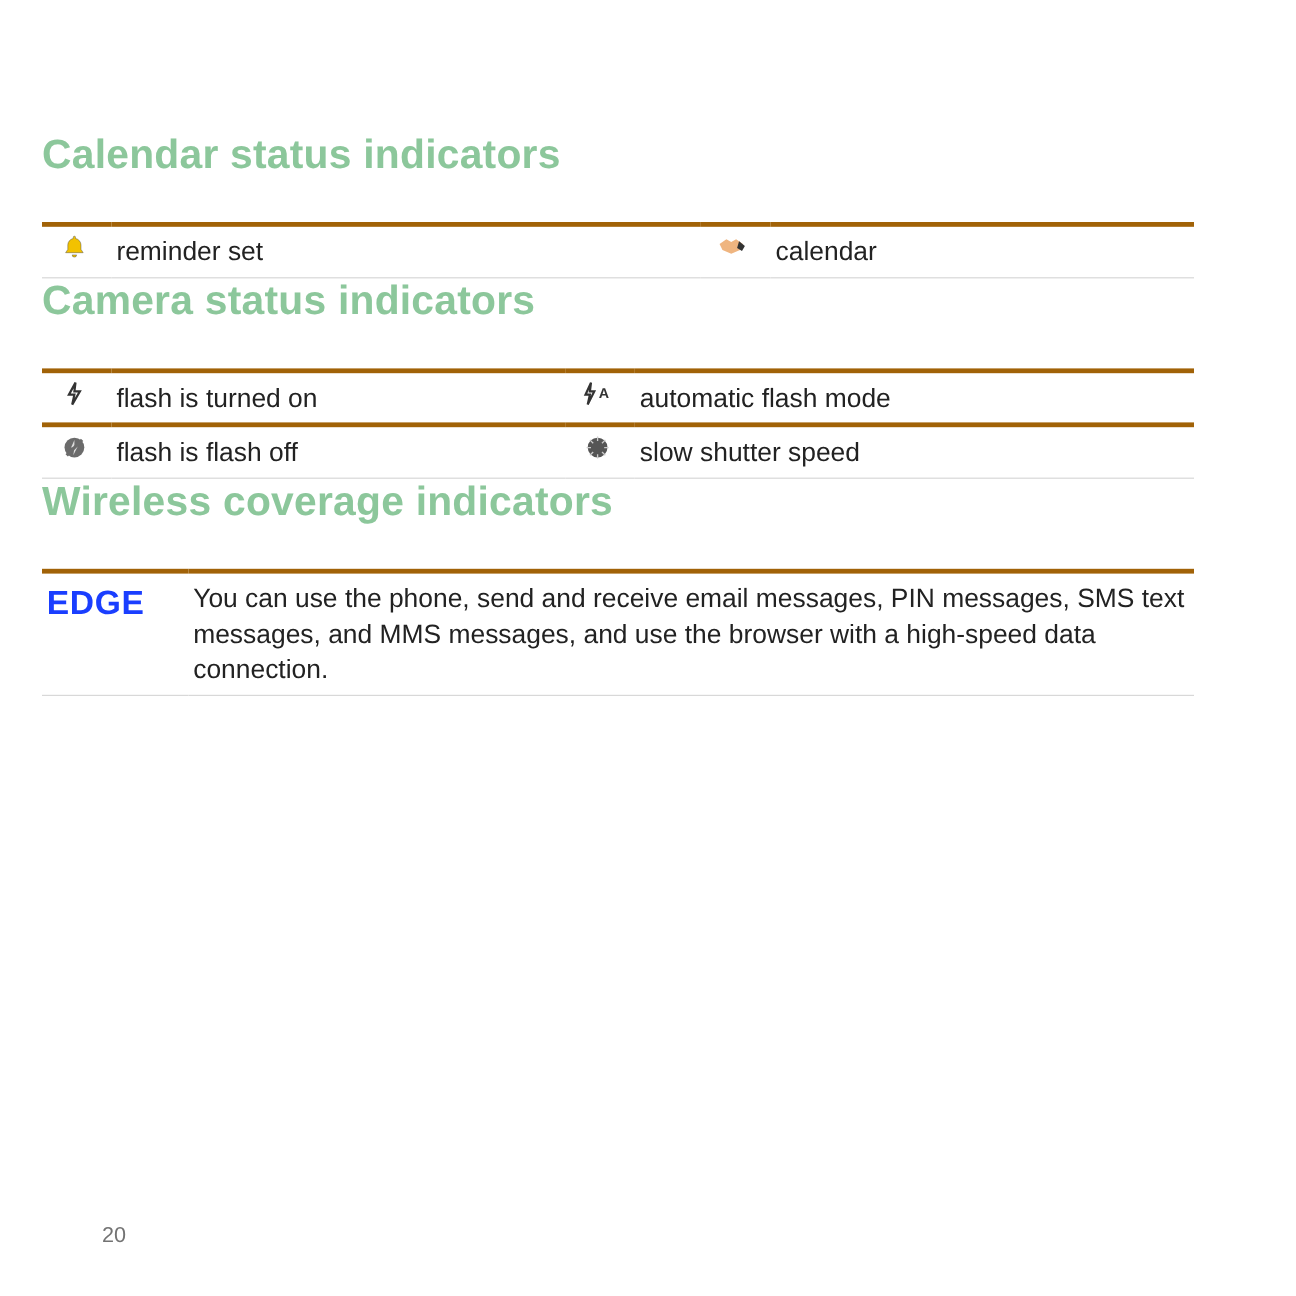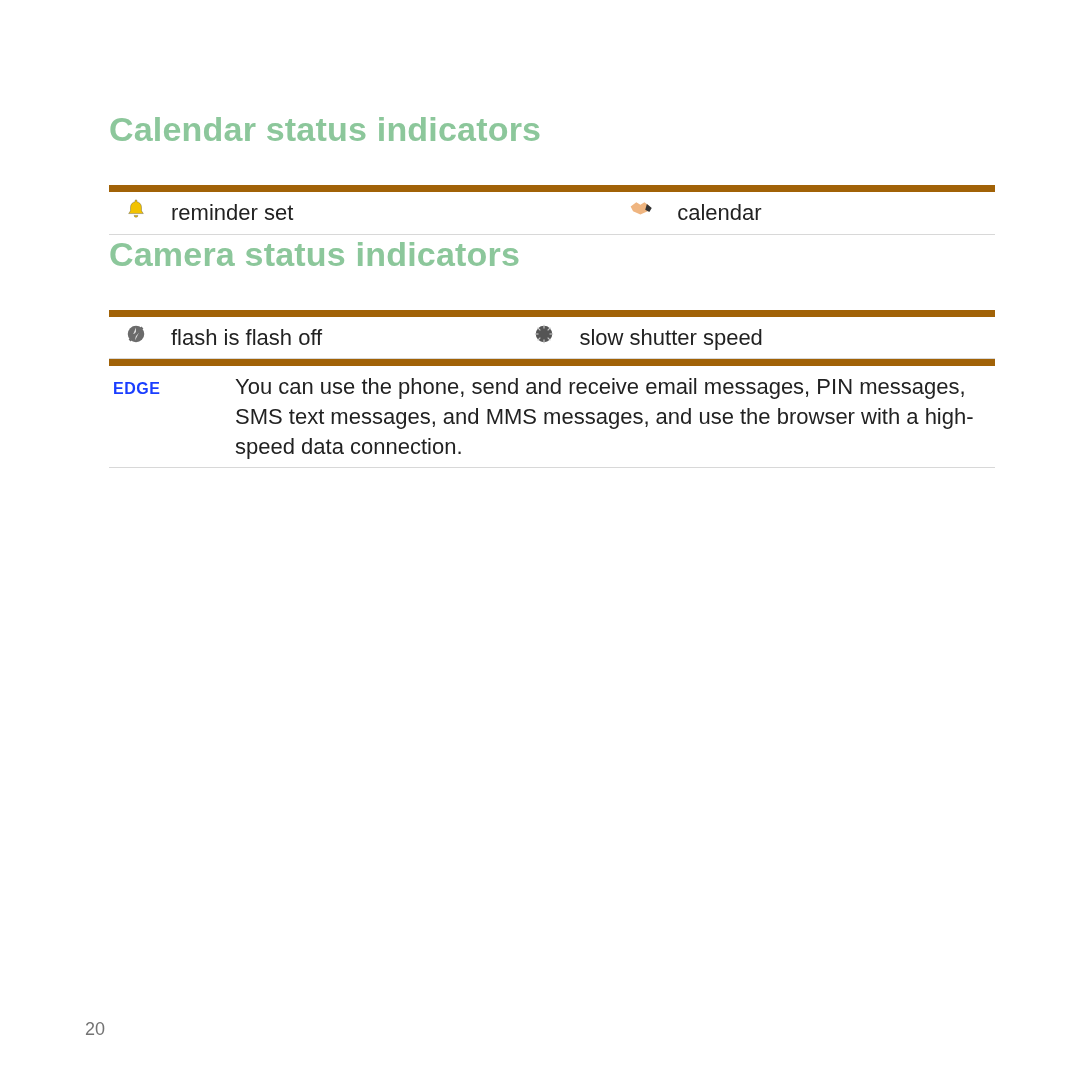--- a/index.html
+++ b/index.html
@@ -1,46 +1,46 @@
 <!DOCTYPE html>
 <html><head>
 <meta charset="utf-8">
 <style>
   html,body{margin:0;padding:0;background:#fff;}
   .page{
     width:1080px;height:1080px;
     box-sizing:border-box;
-    padding:110px 85px 40px 109px;
+    padding:110px 85px 40px 35px;
     font-family:"Lucida Sans","Lucida Grande","Segoe UI",sans-serif;
     color:#222;
     position:relative;
   }
   h2{
     font-size:34px;
     font-weight:700;
     color:#8CC79B;
     margin:0 0 36px 0;
     letter-spacing:0.2px;
   }
   h2.sp-top{}
   .tbl{width:100%;border-collapse:collapse;font-size:22px;line-height:1.35;}
   .tbl td{
-    border-top:7px solid #a16207;
+    border-top:4px solid #a16207;
     border-bottom:1px solid #d8d8d8;
     padding:6px 8px 6px 4px;
     vertical-align:top;
   }
   .tbl td.ic{width:46px;text-align:center;vertical-align:top;padding-top:6px;}
   .tbl td.txt{}
   .para{font-size:22px;line-height:1.35;margin:14px 0 22px 0;}
   .edge-label{
     font-family:Arial,Helvetica,sans-serif;
     font-weight:900;
     color:#1A3EFF;
-    font-size:16px;
+    font-size:28px;
     letter-spacing:0.5px;
   }
   .pagenum{
     position:absolute;
     left:85px;bottom:40px;
     color:#737373;
     font-size:18px;
   }
   svg{display:block;margin:0 auto;}
 </style>
@@ -69,20 +69,35 @@
       </td>
       <td class="txt">calendar</td>
     </tr>
   </tbody>
     </table>
 
   <h2 class="sp-top">Camera status indicators</h2>
 
   <table class="tbl">
     <tbody>
+        <tr>
+      <td class="ic">
+        <svg width="18" height="22" viewBox="0 0 16 24">
+              <path fill="none" stroke="#333" stroke-width="2" d="M9 2L3 13h5l-2 9 7-12H8z"></path>
+            </svg>
+      </td>
+      <td class="txt">flash is turned on</td>
+      <td class="ic">
+        <svg width="26" height="22" viewBox="0 0 28 24">
+              <path fill="none" stroke="#333" stroke-width="2" d="M8 2L3 13h4l-2 9 6-12H7z"></path>
+              <text x="15" y="16" font-family="Arial" font-weight="900" font-size="13" fill="#333">A</text>
+            </svg>
+      </td>
+      <td class="txt">automatic flash mode</td>
+    </tr>
     <tr>
       <td class="ic">
         <svg width="22" height="22" viewBox="0 0 24 24">
               <circle cx="12" cy="12" r="9" fill="#6b6b6b"></circle>
               <path d="M12 5l-3 7h3l-1 7 4-8h-3z" fill="#ddd"></path>
               <line x1="5" y1="19" x2="19" y2="5" stroke="#6b6b6b" stroke-width="3"></line>
             </svg>
       </td>
       <td class="txt">flash is flash off</td>
       <td class="ic">
@@ -98,20 +113,21 @@
                 <line x1="5" y1="19" x2="8" y2="16"></line>
                 <line x1="16" y1="8" x2="19" y2="5"></line>
               </g>
             </svg>
       </td>
       <td class="txt">slow shutter speed</td>
     </tr>
   </tbody>
     </table>
 
+  <h2 class="sp-top">Wireless coverage indicators</h2>
 
 
   <table class="tbl">
     <tbody>
         <tr>
       <td style="width:110px;">
         <span class="edge-label">EDGE</span>
       </td>
       <td>You can use the phone, send and receive email messages, PIN messages, SMS text messages, and MMS messages, and use the browser with a high-speed data connection.</td>
     </tr>

